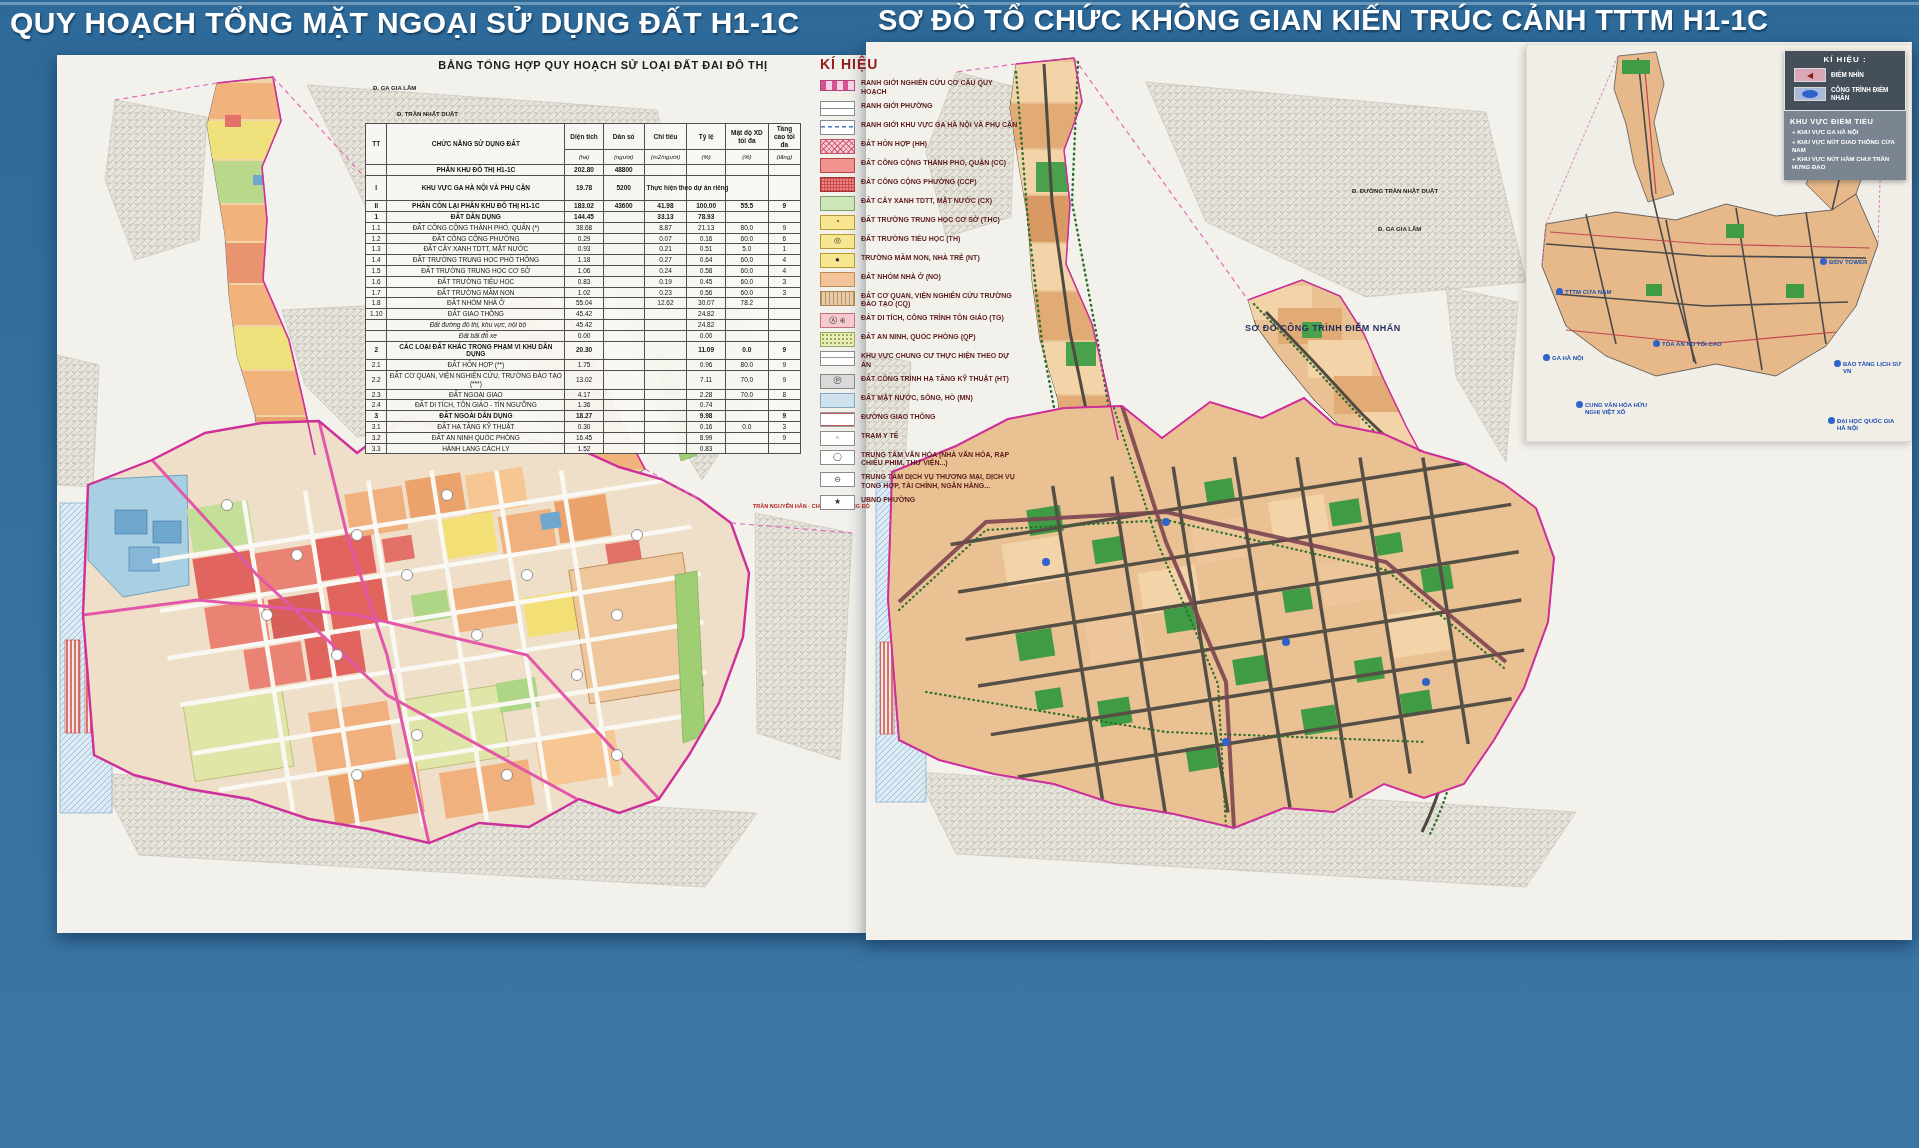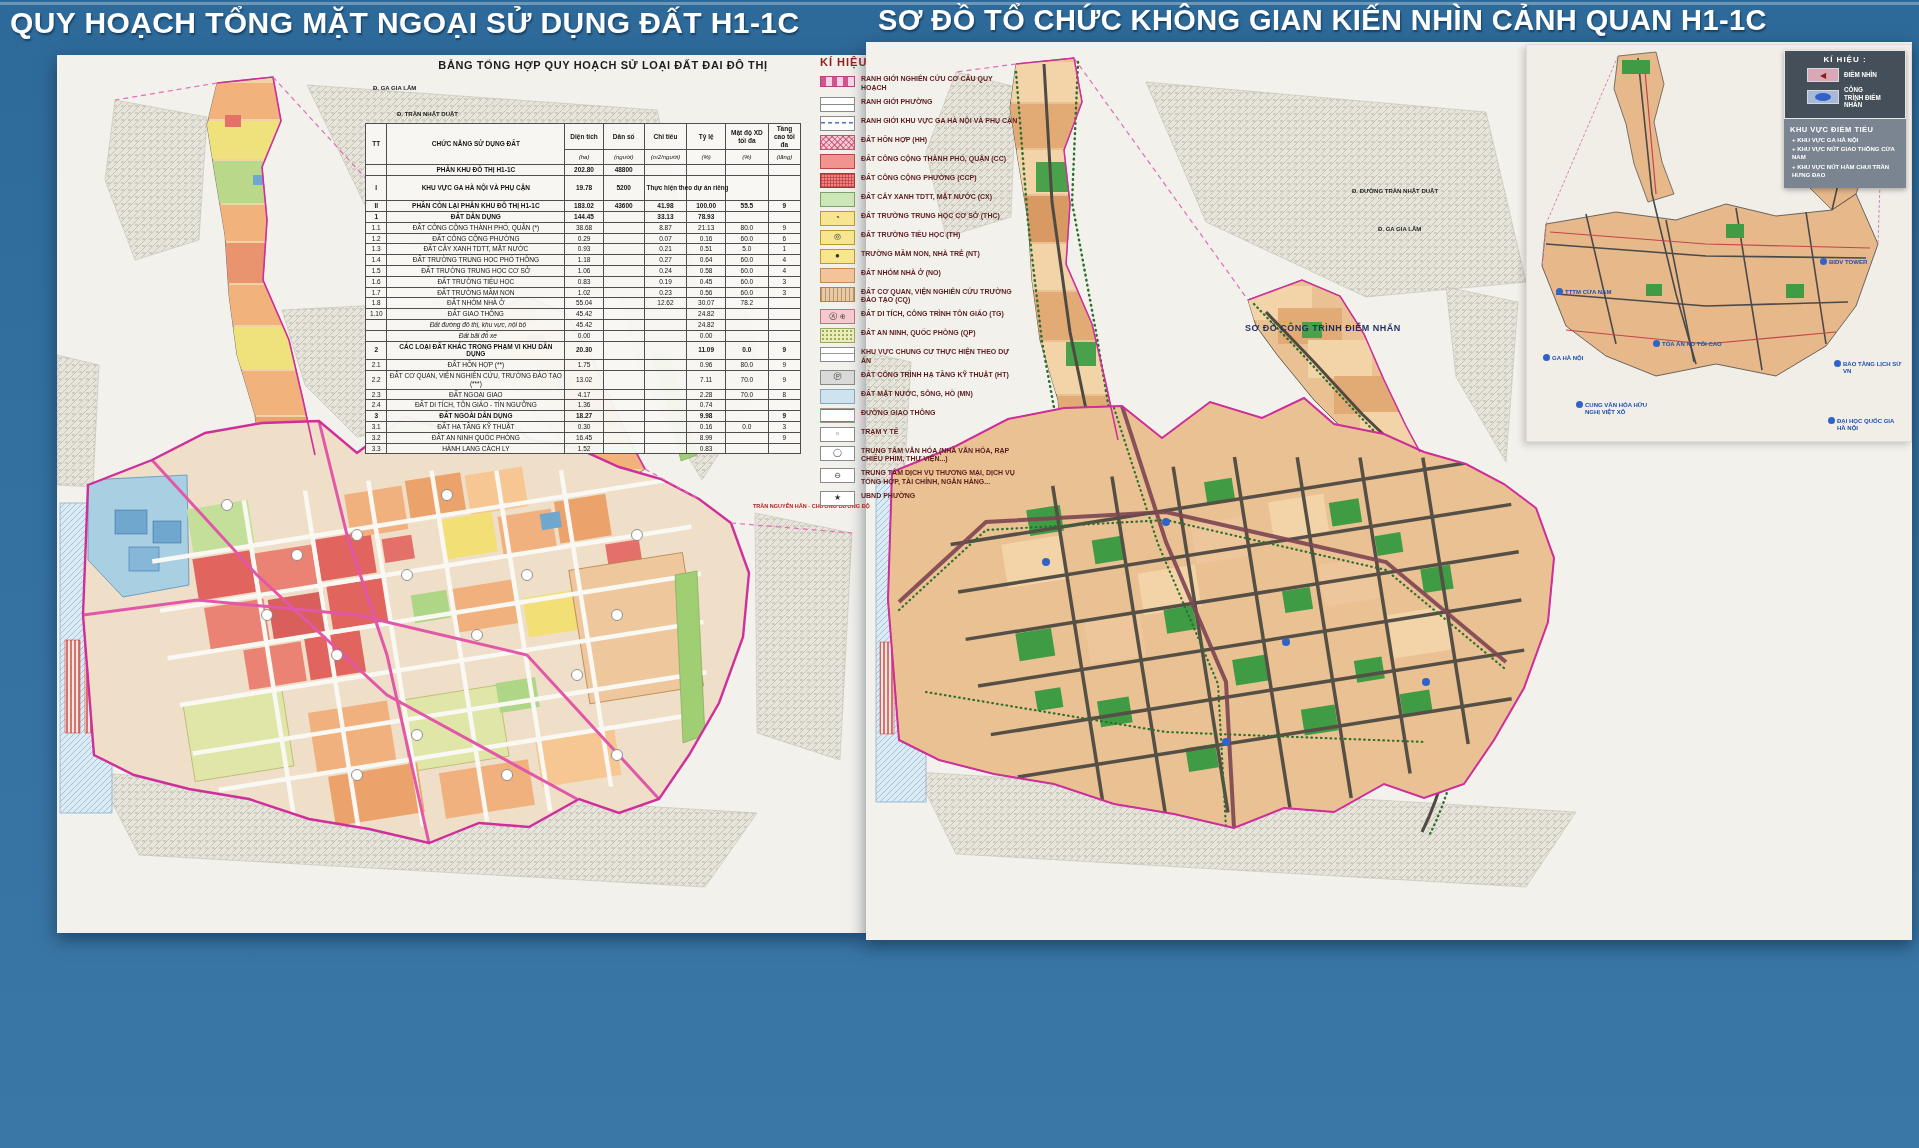--- a/index.html
+++ b/index.html
@@ -34,21 +34,21 @@
   table.plan th{font-weight:bold}
   table.plan .units td{font-style:italic;font-size:6px;height:12px}
   td.cname{text-align:left}
   tr.b td{font-weight:bold}
   tr.i td.cname{font-style:italic;padding-left:6px}
   tr.tall td{height:22px}
   tr.note td:nth-child(5){white-space:nowrap;text-align:left;font-size:6.3px;position:relative;z-index:2}
 
   
   #legend-left{position:absolute;left:820px;top:56px;width:200px;z-index:6}
-  #legend-left .lg-title{font-size:11px;font-weight:bold;color:#8f1d1d;letter-spacing:1px;margin-bottom:6px}
+  #legend-left .lg-title{font-size:14px;font-weight:bold;color:#8f1d1d;letter-spacing:1px;margin-bottom:6px}
   .lg-item{display:flex;gap:6px;margin-bottom:4px;align-items:flex-start}
   .sw{width:33px;height:13px;border:1px solid #8a8a8a;flex:none;display:flex;align-items:center;
       justify-content:center;background:#fff;font-size:8px;line-height:1;color:#333}
   .swi{font-style:normal;font-size:8px}
   .lg-label{font-size:7px;font-weight:bold;line-height:1.25;color:#5d1d1d;text-transform:uppercase;padding-top:1px}
   .sw-boundary{background:repeating-linear-gradient(90deg,#d4538f 0 5px,#f6d3e4 5px 11px);border-color:#b4457c;height:9px;margin-top:2px}
   .sw-ward{background:linear-gradient(180deg,#fff 44%,#8a8a8a 44%,#8a8a8a 56%,#fff 56%)}
   .sw-station{background:repeating-linear-gradient(90deg,#4d79c7 0 4px,rgba(0,0,0,0) 4px 7px) 0 45%/100% 12% no-repeat,#fdfdfd}
   .sw-hh{background:repeating-linear-gradient(45deg,rgba(196,62,92,.6) 0 1px,rgba(0,0,0,0) 1px 4px),
                     repeating-linear-gradient(-45deg,rgba(196,62,92,.6) 0 1px,rgba(0,0,0,0) 1px 4px),#f6c9d4;border-color:#c2536d}
@@ -76,38 +76,38 @@
          box-shadow:-3px 3px 7px rgba(0,0,0,.18);z-index:2}
   #inset-caption{position:absolute;left:379px;top:281px;font-size:9px;font-weight:bold;color:#1d2c5e;
          letter-spacing:.5px;z-index:3;white-space:nowrap}
   .lmk{position:absolute;display:flex;gap:2px;align-items:flex-start;color:#1d4fb0;
        font-size:6px;font-weight:bold;line-height:1.15;text-transform:uppercase;max-width:72px;z-index:3}
   .lmk .dot{width:7px;height:7px;border-radius:50%;background:#2f63c9;flex:none;margin-top:-1px}
 
   
   #panel-right{position:absolute;left:918px;top:8px;width:122px;background:#7b8591;z-index:5;
         padding:0 0 6px 0;box-shadow:0 2px 5px rgba(0,0,0,.3)}
-  #panel-right .kibox{background:#454f59;border:1px solid #e4e4e4;margin:0;padding:4px 22px 5px}
+  #panel-right .kibox{background:#454f59;border:1px solid #e4e4e4;margin:0;padding:4px 9px 5px}
   #panel-right .ki-title{color:#fff;font-size:8px;font-weight:bold;text-align:center;letter-spacing:1px;margin-bottom:4px}
   .lg2-item{display:flex;gap:5px;align-items:center;margin-bottom:4px}
   .sw2{width:30px;height:12px;border:1px solid #d8d8d8;flex:none;display:flex;align-items:center;justify-content:center}
   .sw-viewpoint{background:#d9a7b5;color:#8b1a1a;font-size:8px}
   .sw-landmark{background:#a8b8d8}
   .sw-landmark::after{content:"";width:16px;height:8px;background:#2f63c9;border-radius:50%}
   .lg2-label{color:#fff;font-size:6.3px;font-weight:bold;line-height:1.2;text-transform:uppercase}
   .area-title{color:#fff;font-size:7.5px;font-weight:bold;letter-spacing:.5px;margin:6px 6px 3px}
   .area-li{color:#fff;font-size:6px;font-weight:bold;line-height:1.3;margin:0 6px 2px 8px;text-transform:uppercase}
   .area-li::before{content:"+ "}
 </style>
 </head>
 <body>
 
 <div class="hairline"></div>
 <div id="title-left" class="banner-title">QUY HOẠCH TỔNG MẶT NGOẠI SỬ DỤNG ĐẤT H1-1C</div>
-<div id="title-right" class="banner-title">SƠ ĐỒ TỔ CHỨC KHÔNG GIAN KIẾN NHÌN CẢNH QUAN H1-1C</div>
+<div id="title-right" class="banner-title">SƠ ĐỒ TỔ CHỨC KHÔNG GIAN KIẾN TRÚC CẢNH TTTM H1-1C</div>
 
 <div id="poster-left" class="poster">
 
   <svg width="809" height="878" viewBox="0 0 809 878">
     <defs>
       <pattern id="gf" width="7" height="7" patternUnits="userSpaceOnUse">
         <rect width="7" height="7" fill="#e7e4dc"></rect>
           <path d="M0,7 L7,0" stroke="#b8b4a8" stroke-width="0.7"></path>
         <rect x="1" y="1" width="3" height="2" fill="#cfccc2"></rect>
       </pattern>

